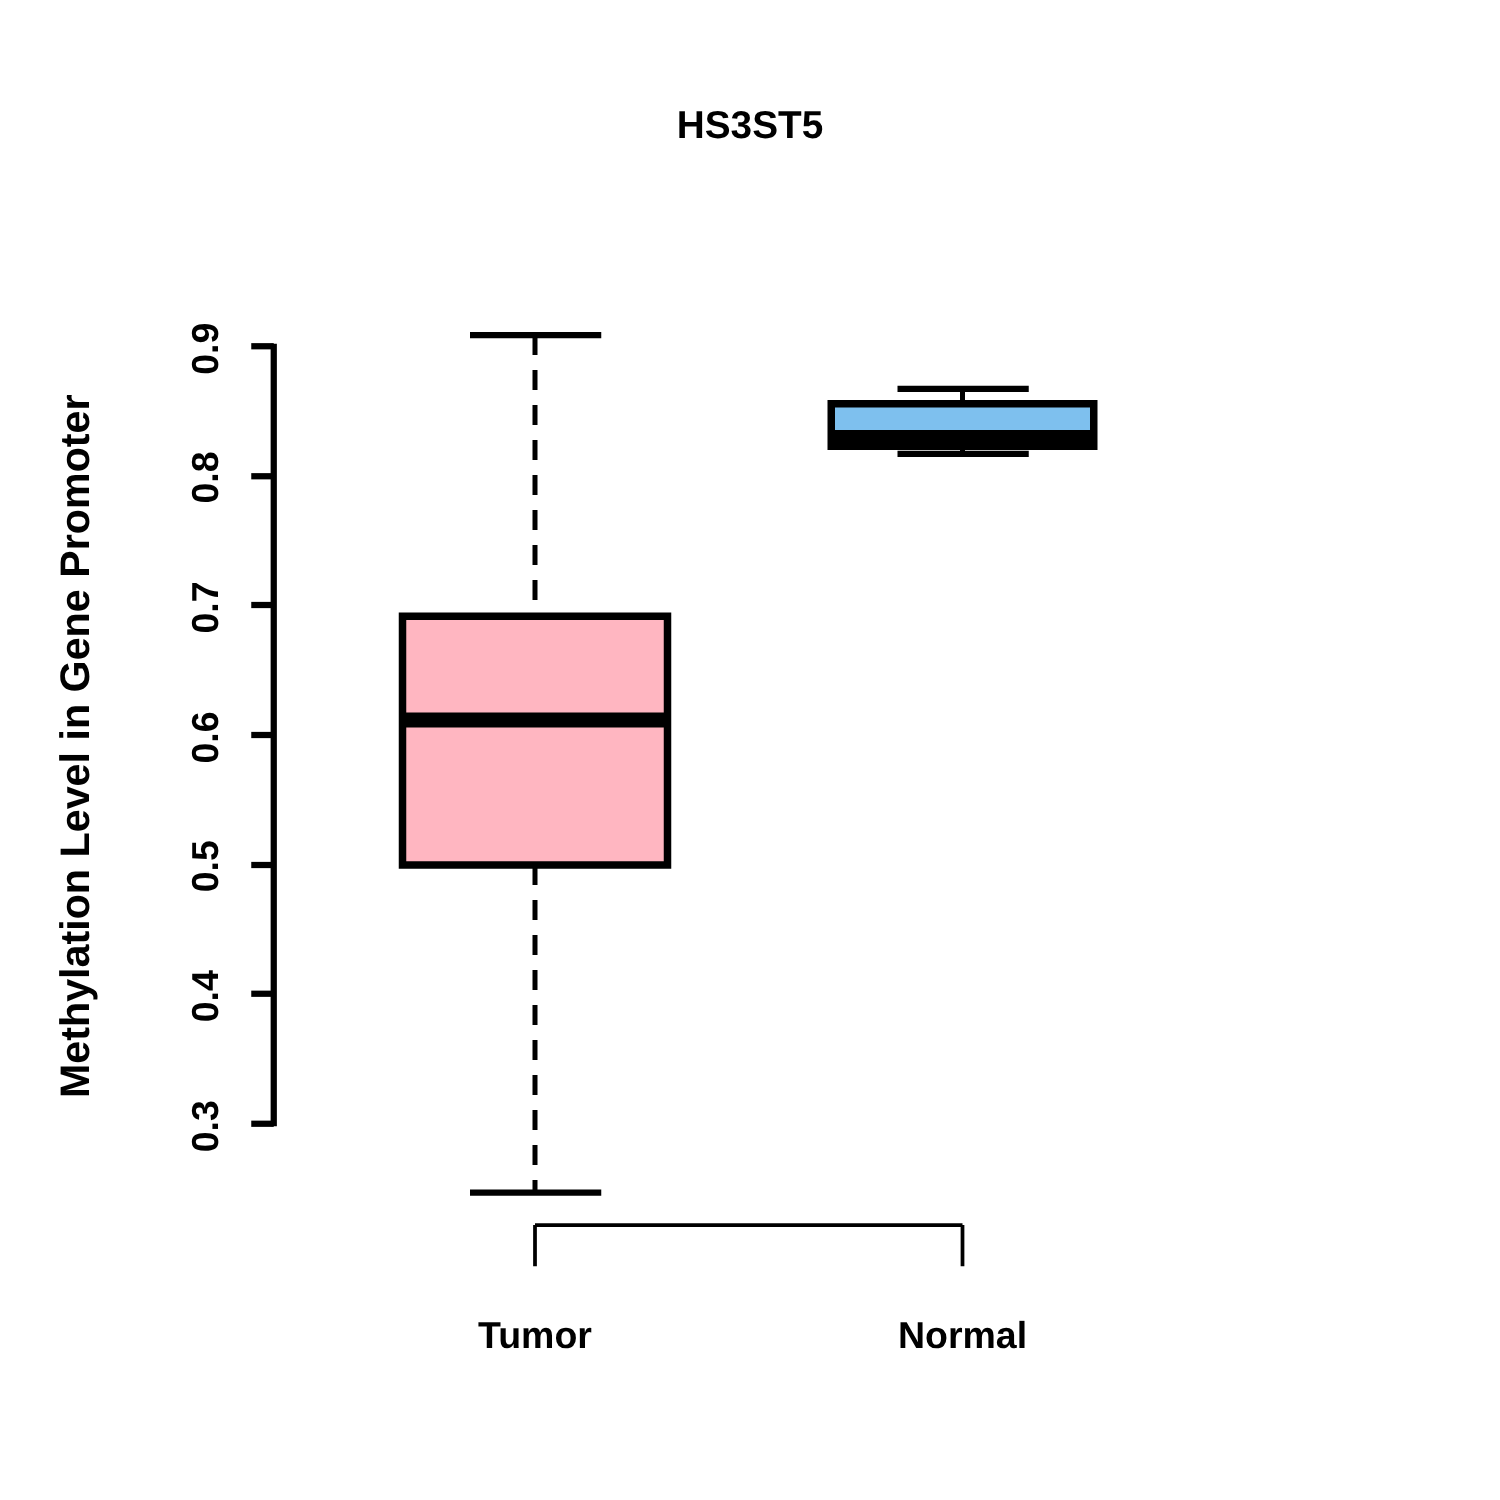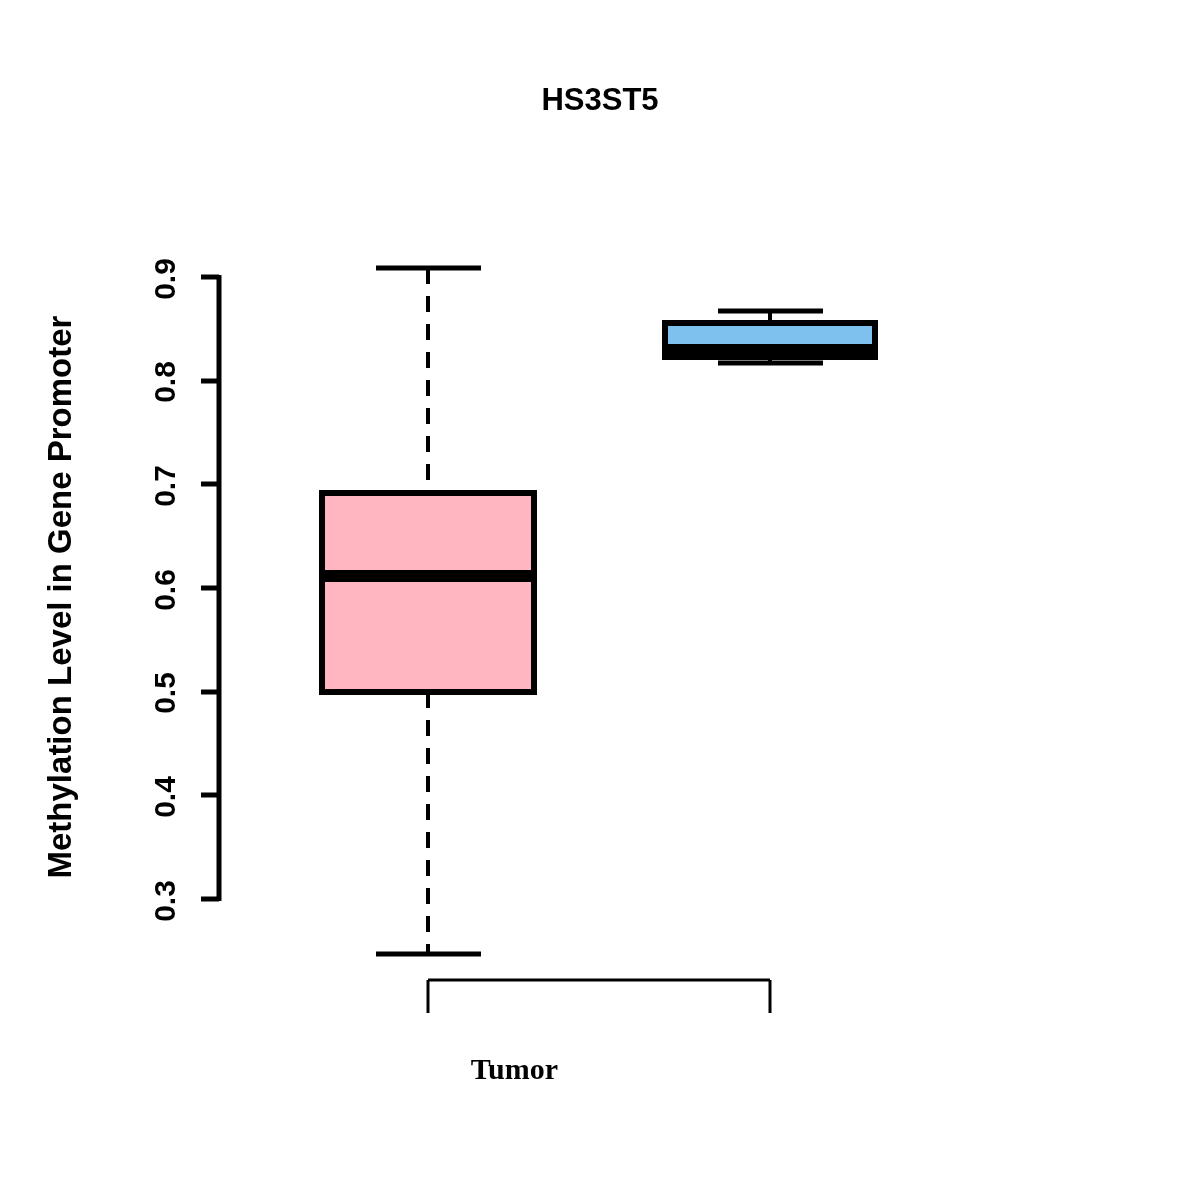--- a/index.html
+++ b/index.html
@@ -54,25 +54,24 @@
     transform-origin: 50% 50%;
     white-space: nowrap;
     text-align: center;
     width: 80px;
   }
   .xtick-label {
     position: absolute;
     font-weight: bold;
     font-size: 30px;
     color: #000000;
-    text-align: right;
+    text-align: center;
     white-space: nowrap;
     width: 260px;
     top: 1040px;
-    font-family: Liberation Serif, serif;
   }
 </style>
 </head>
 <body>
 
 <div id="plot">
 
   <div class="title-block">
     <div>HS3ST5</div>
   </div>
@@ -81,20 +80,21 @@
 
   <div class="ytick-label" style="left:125px; top:872px;">0.3</div>
   <div class="ytick-label" style="left:125px; top:768px;">0.4</div>
   <div class="ytick-label" style="left:125px; top:664px;">0.5</div>
   <div class="ytick-label" style="left:125px; top:561px;">0.6</div>
   <div class="ytick-label" style="left:125px; top:457px;">0.7</div>
   <div class="ytick-label" style="left:125px; top:353px;">0.8</div>
   <div class="ytick-label" style="left:125px; top:250px;">0.9</div>
 
   <div class="xtick-label" style="left:298px;">Tumor</div>
+  <div class="xtick-label" style="left:640px;">Normal</div>
 
   <svg id="canvas" width="1200" height="1200" viewBox="0 0 1200 1200" style="position:absolute;left:0;top:0;">
 
     <g>
       <line x1="219" y1="263" x2="219" y2="889" stroke="#000" stroke-width="5"></line>
       <line x1="201" y1="265" x2="219" y2="265" stroke="#000" stroke-width="5"></line>
       <line x1="201" y1="369" x2="219" y2="369" stroke="#000" stroke-width="5"></line>
       <line x1="201" y1="472" x2="219" y2="472" stroke="#000" stroke-width="5"></line>
       <line x1="201" y1="576" x2="219" y2="576" stroke="#000" stroke-width="5"></line>
       <line x1="201" y1="680" x2="219" y2="680" stroke="#000" stroke-width="5"></line>

